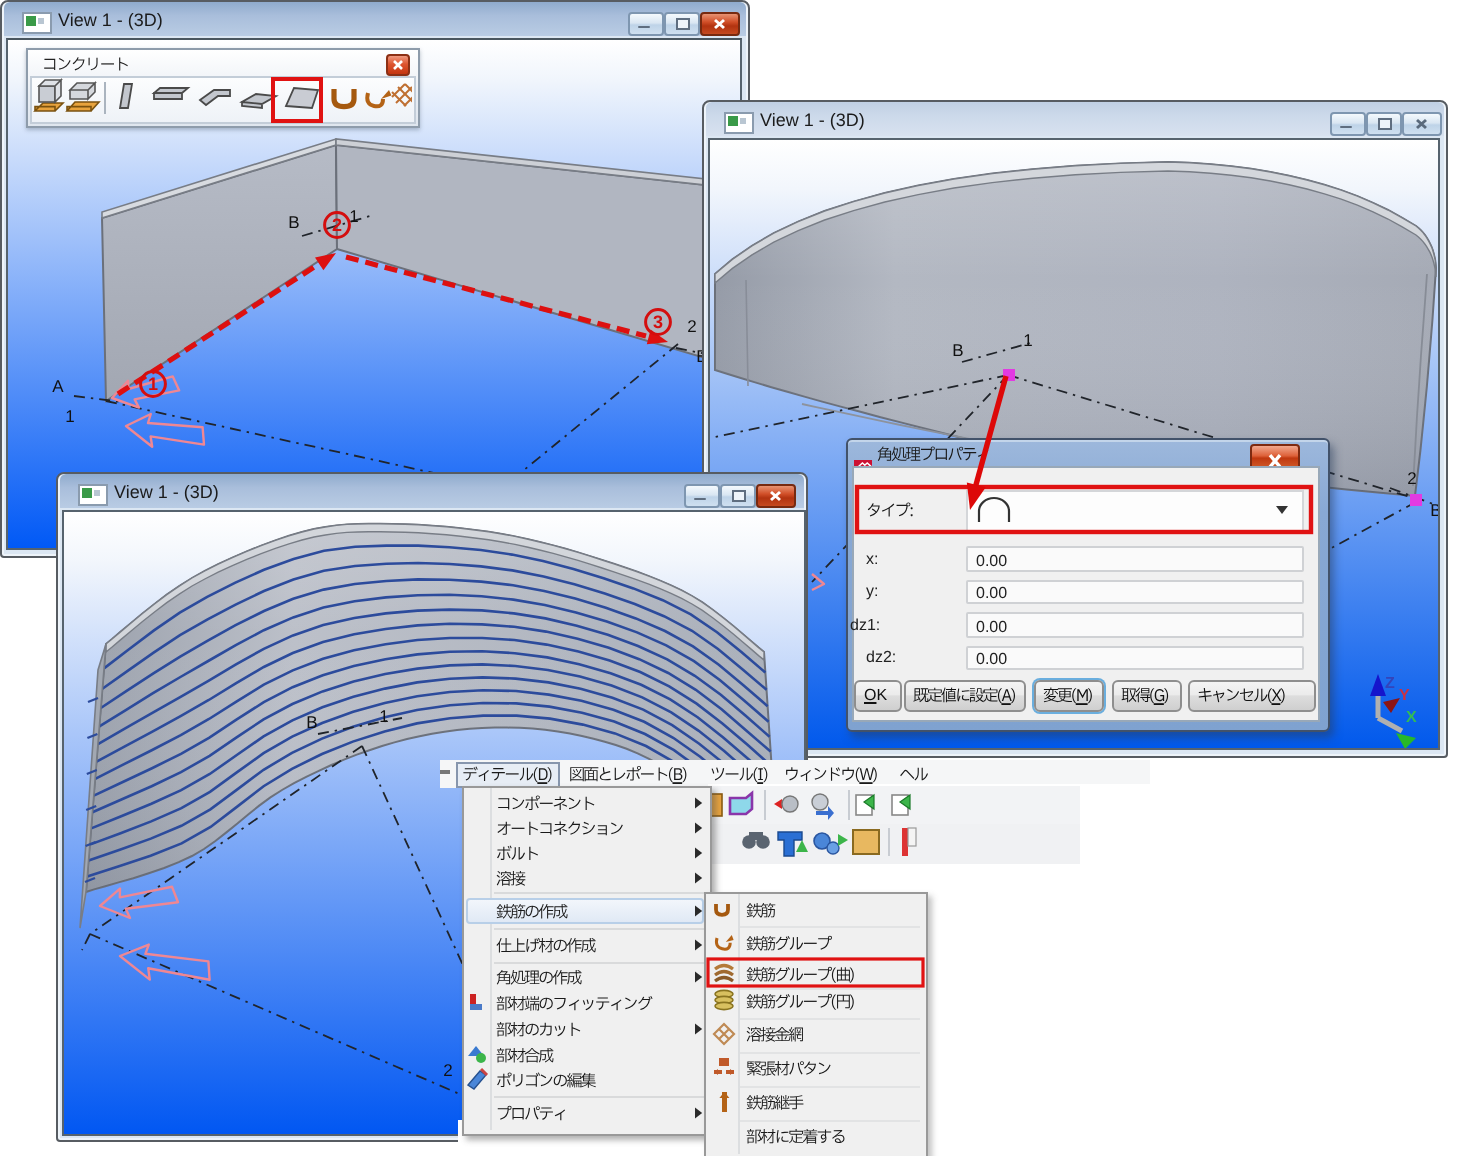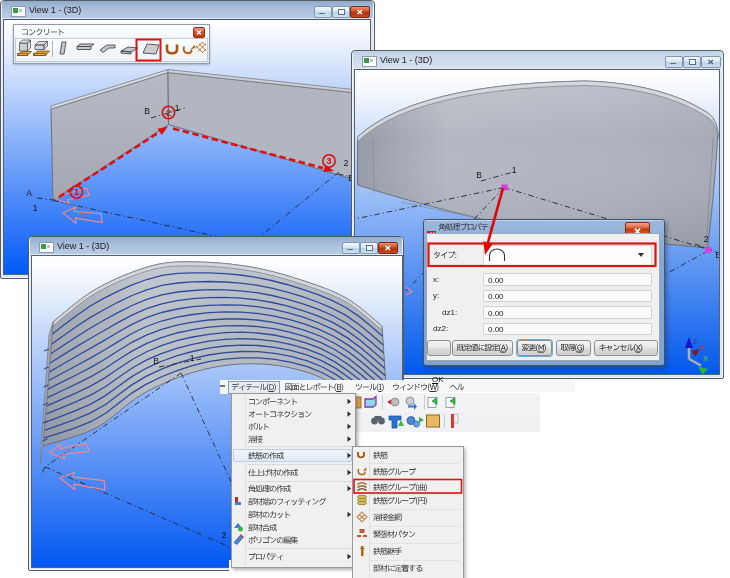--- a/index.html
+++ b/index.html
@@ -294,39 +294,39 @@
       </svg></div>
     <div style="position:absolute;left:3px;top:14px;width:232px;height:126px;background:#f0f0f0;border:1px solid #98a8b8;"></div>
     <div style="position:absolute;left:10px;top:55.5px;font:8px 'Liberation Sans',sans-serif;color:#222;">x:</div>
     <div style="position:absolute;left:60px;top:54px;width:167px;height:10.5px;background:#fafafa;border:1px solid #cfd1d4;border-radius:1px;">
       <div style="position:absolute;left:4px;top:1.5px;font:8px 'Liberation Sans',sans-serif;color:#222;">0.00</div>
     </div>
     <div style="position:absolute;left:10px;top:72px;font:8px 'Liberation Sans',sans-serif;color:#222;">y:</div>
     <div style="position:absolute;left:60px;top:70.5px;width:167px;height:10.5px;background:#fafafa;border:1px solid #cfd1d4;border-radius:1px;">
       <div style="position:absolute;left:4px;top:1.5px;font:8px 'Liberation Sans',sans-serif;color:#222;">0.00</div>
     </div>
-    <div style="position:absolute;left:19px;top:88.5px;font:8px 'Liberation Sans',sans-serif;color:#222;text-align:right;">dz1:</div>
+    <div style="position:absolute;left:2px;top:88.5px;font:8px 'Liberation Sans',sans-serif;color:#222;text-align:right;">dz1:</div>
     <div style="position:absolute;left:60px;top:87px;width:167px;height:10.5px;background:#fafafa;border:1px solid #cfd1d4;border-radius:1px;">
       <div style="position:absolute;left:4px;top:1.5px;font:8px 'Liberation Sans',sans-serif;color:#222;">0.00</div>
     </div>
     <div style="position:absolute;left:10px;top:105px;font:8px 'Liberation Sans',sans-serif;color:#222;">dz2:</div>
     <div style="position:absolute;left:60px;top:103.5px;width:167px;height:10.5px;background:#fafafa;border:1px solid #cfd1d4;border-radius:1px;">
       <div style="position:absolute;left:4px;top:1.5px;font:8px 'Liberation Sans',sans-serif;color:#222;">0.00</div>
     </div>
     <div style="position:absolute;left:60px;top:25.5px;width:167px;height:19px;background:#fdfdfd;border:1px solid #d4d6d9;"></div>
     <div style="position:absolute;left:64px;top:28px;width:22px;height:15px;"><svg width="22" height="15">
         <path d="M2.5,14 L2.5,8.5 A7.5,6.5 0 0 1 17.5,8.5 L17.5,14" fill="none" stroke="#333" stroke-width="1.1"></path>
       </svg></div>
     <div style="position:absolute;left:215px;top:34px;width:0;height:0;border-left:3.5px solid transparent;border-right:3.5px solid transparent;border-top:4px solid #333;"></div>
     <div style="position:absolute;left:3.5px;top:121px;width:22px;height:14px;border-radius:3px;background:linear-gradient(#f4f4f4,#ebebeb 45%,#dddddd 50%,#cfcfcf);border:1px solid #8e8e8e;"></div>
     <div style="position:absolute;left:29px;top:121px;width:59px;height:14px;border-radius:3px;background:linear-gradient(#f4f4f4,#ebebeb 45%,#dddddd 50%,#cfcfcf);border:1px solid #8e8e8e;"></div>
     <div style="position:absolute;left:94px;top:121px;width:33px;height:14px;border-radius:3px;background:linear-gradient(#f4f4f4,#ebebeb 45%,#dddddd 50%,#cfcfcf);border:1px solid #8e8e8e;box-shadow:0 0 0 1px #6aaede;"></div>
     <div style="position:absolute;left:133px;top:121px;width:33px;height:14px;border-radius:3px;background:linear-gradient(#f4f4f4,#ebebeb 45%,#dddddd 50%,#cfcfcf);border:1px solid #8e8e8e;"></div>
     <div style="position:absolute;left:171px;top:121px;width:62px;height:14px;border-radius:3px;background:linear-gradient(#f4f4f4,#ebebeb 45%,#dddddd 50%,#cfcfcf);border:1px solid #8e8e8e;"></div>
-    <div style="position:absolute;left:9px;top:124px;font:8px 'Liberation Sans',sans-serif;color:#111;margin-top:32px;"><u>O</u>K</div>
+    <div style="position:absolute;left:9px;top:124px;font:8px 'Liberation Sans',sans-serif;color:#111;"><u>O</u>K</div>
   </div>
 <svg width="730" height="578" style="position:absolute;left:0;top:0;pointer-events:none">
     <defs>
       <path id="j0" d="M827 0H755V84H136V152H755V629H153V697H827Z"></path>
       <path id="j1" d="M457 510Q314 607 148 684L184 747Q351 668 497 570ZM160 88Q336 121 460 185Q584 249 672 354Q761 459 827 618L888 577Q789 334 620 200Q451 66 180 15Z"></path>
       <path id="j2" d="M856 662Q841 404 688 227Q534 50 274 -26L241 41Q473 107 608 248Q743 388 776 594H392Q348 529 293 472Q238 416 164 360L118 415Q226 494 302 590Q378 685 426 802L495 783Q465 712 434 662Z"></path>
       <path id="j3" d="M336 52Q469 85 548 132Q626 178 664 252Q701 327 701 443V772H773V443Q773 310 730 220Q687 130 598 73Q509 16 366 -19ZM280 303H208V765H280Z"></path>
       <path id="j4" d="M900 342H100V418H900Z"></path>
       <path id="j5" d="M834 238Q605 359 392 432V-30H320V785H392V508Q635 423 866 302Z"></path>
       <path id="j6" d="M895 842Q947 755 984 663L931 640Q885 745 839 819ZM816 596Q781 686 726 777L783 801Q840 700 871 619ZM175 740H715V670H175ZM86 423V492H904V423H542V363Q542 213 476 118Q409 23 268 -36L228 30Q358 84 414 160Q470 237 470 363V423Z"></path>

